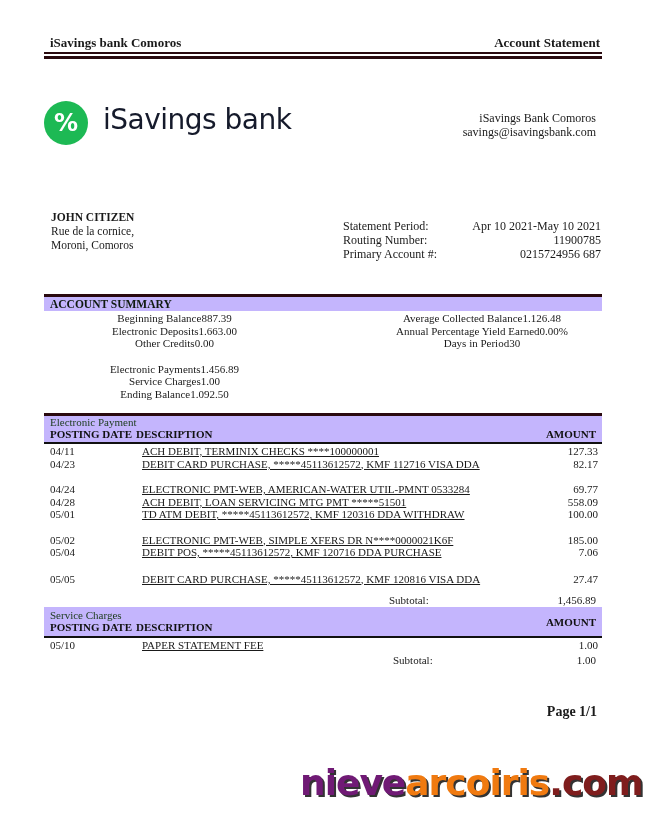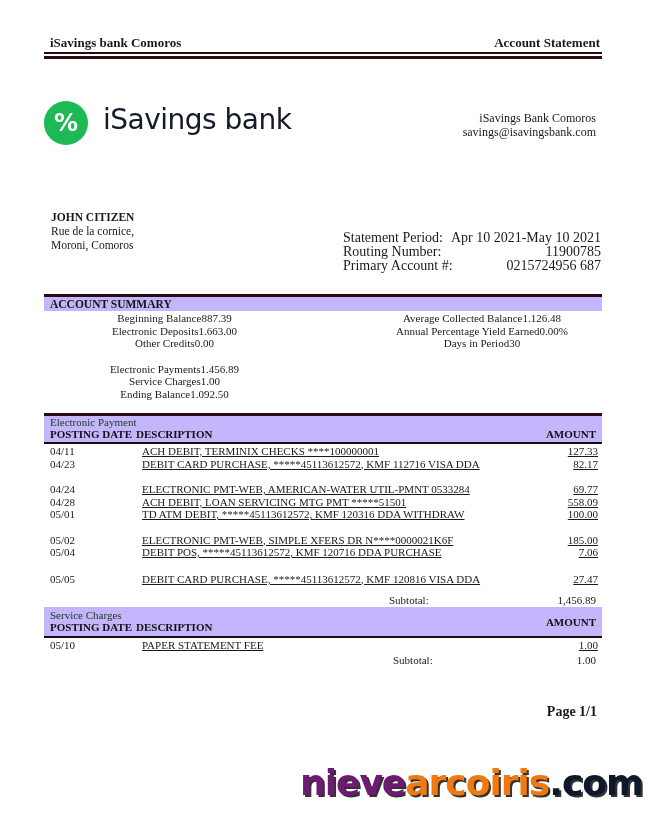--- a/index.html
+++ b/index.html
@@ -13,48 +13,48 @@
 
   .logo-circle { left: 44px; top: 101px; width: 44px; height: 44px; border-radius: 50%;
                  background: #1db954; color: #fff; font-family: "DejaVu Sans", sans-serif;
                  font-weight: bold; font-size: 24px; line-height: 44px; text-align: center; }
   .logo-text { left: 103px; top: 103px; font-family: "DejaVu Sans", sans-serif;
                font-size: 28px; color: #151a2b; letter-spacing: -0.5px; }
   .bank-info { right: 52px; top: 111px; text-align: right; font-size: 12px; line-height: 14px; }
 
   .cust { left: 51px; top: 210px; font-size: 11.5px; line-height: 14px; }
   .cust .name { font-weight: bold; }
-  .stmt { left: 343px; top: 219px; width: 258px; font-size: 14px; line-height: 14px; margin-top: 12px; }
+  .stmt { left: 343px; top: 219px; width: 258px; font-size: 12px; line-height: 14px; }
   .stmt .row { display: flex; justify-content: space-between; }
 
   .band { left: 44px; width: 558px; background: #c4b5fd; }
   .band-top { left: 44px; width: 558px; height: 3px; background: #2a0a0f; }
   .band-title { font-weight: bold; font-size: 11.5px; color: #0f1a10; padding-left: 6px; line-height: 14px; }
   .band-sub { font-size: 11px; color: #1a3a1a; padding-left: 6px; line-height: 12px; }
   .colhdr { display: flex; font-weight: bold; font-size: 11px; line-height: 13px; color: #111; }
   .colhdr .c1 { width: 86px; padding-left: 6px; }
   .colhdr .c2 { flex: 1; }
   .colhdr .c3 { padding-right: 6px; }
 
   .sum { font-size: 11px; line-height: 12.5px; }
   .sum .r { display: flex; justify-content: center; }
 
   .tx { left: 44px; width: 558px; font-size: 11px; line-height: 12.5px; }
   .tx .r { display: flex; }
   .tx .d { width: 92px; padding-left: 6px; }
   .tx .desc { flex: 1; text-decoration: underline; }
-  .tx .amt { padding-right: 4px; text-align: right; text-decoration: underline; }
+  .tx .amt { padding-right: 4px; text-align: right; }
 
   .sub { font-size: 11px; }
   .page { right: 51px; top: 704px; font-size: 14px; font-weight: bold; }
   .wm { left: 300px; top: 762px; font-family: "DejaVu Sans", sans-serif; font-weight: bold;
         font-size: 36px; letter-spacing: -1px; text-shadow: 2px 2px 0 #333; }
   .wm .y { color: #701a75; }
   .wm .o { color: #f07a10; }
-  .wm .p { color: #0f172a; }
+  .wm .p { color: #7f1d1d; }
 </style>
 </head>
 <body>
 
 <div class="abs hdr-left">iSavings bank Comoros</div>
 <div class="abs hdr-right">Account Statement</div>
 <div class="abs hdr-rule1"></div>
 <div class="abs hdr-rule2"></div>
 
 <div class="abs logo-circle">%</div>

